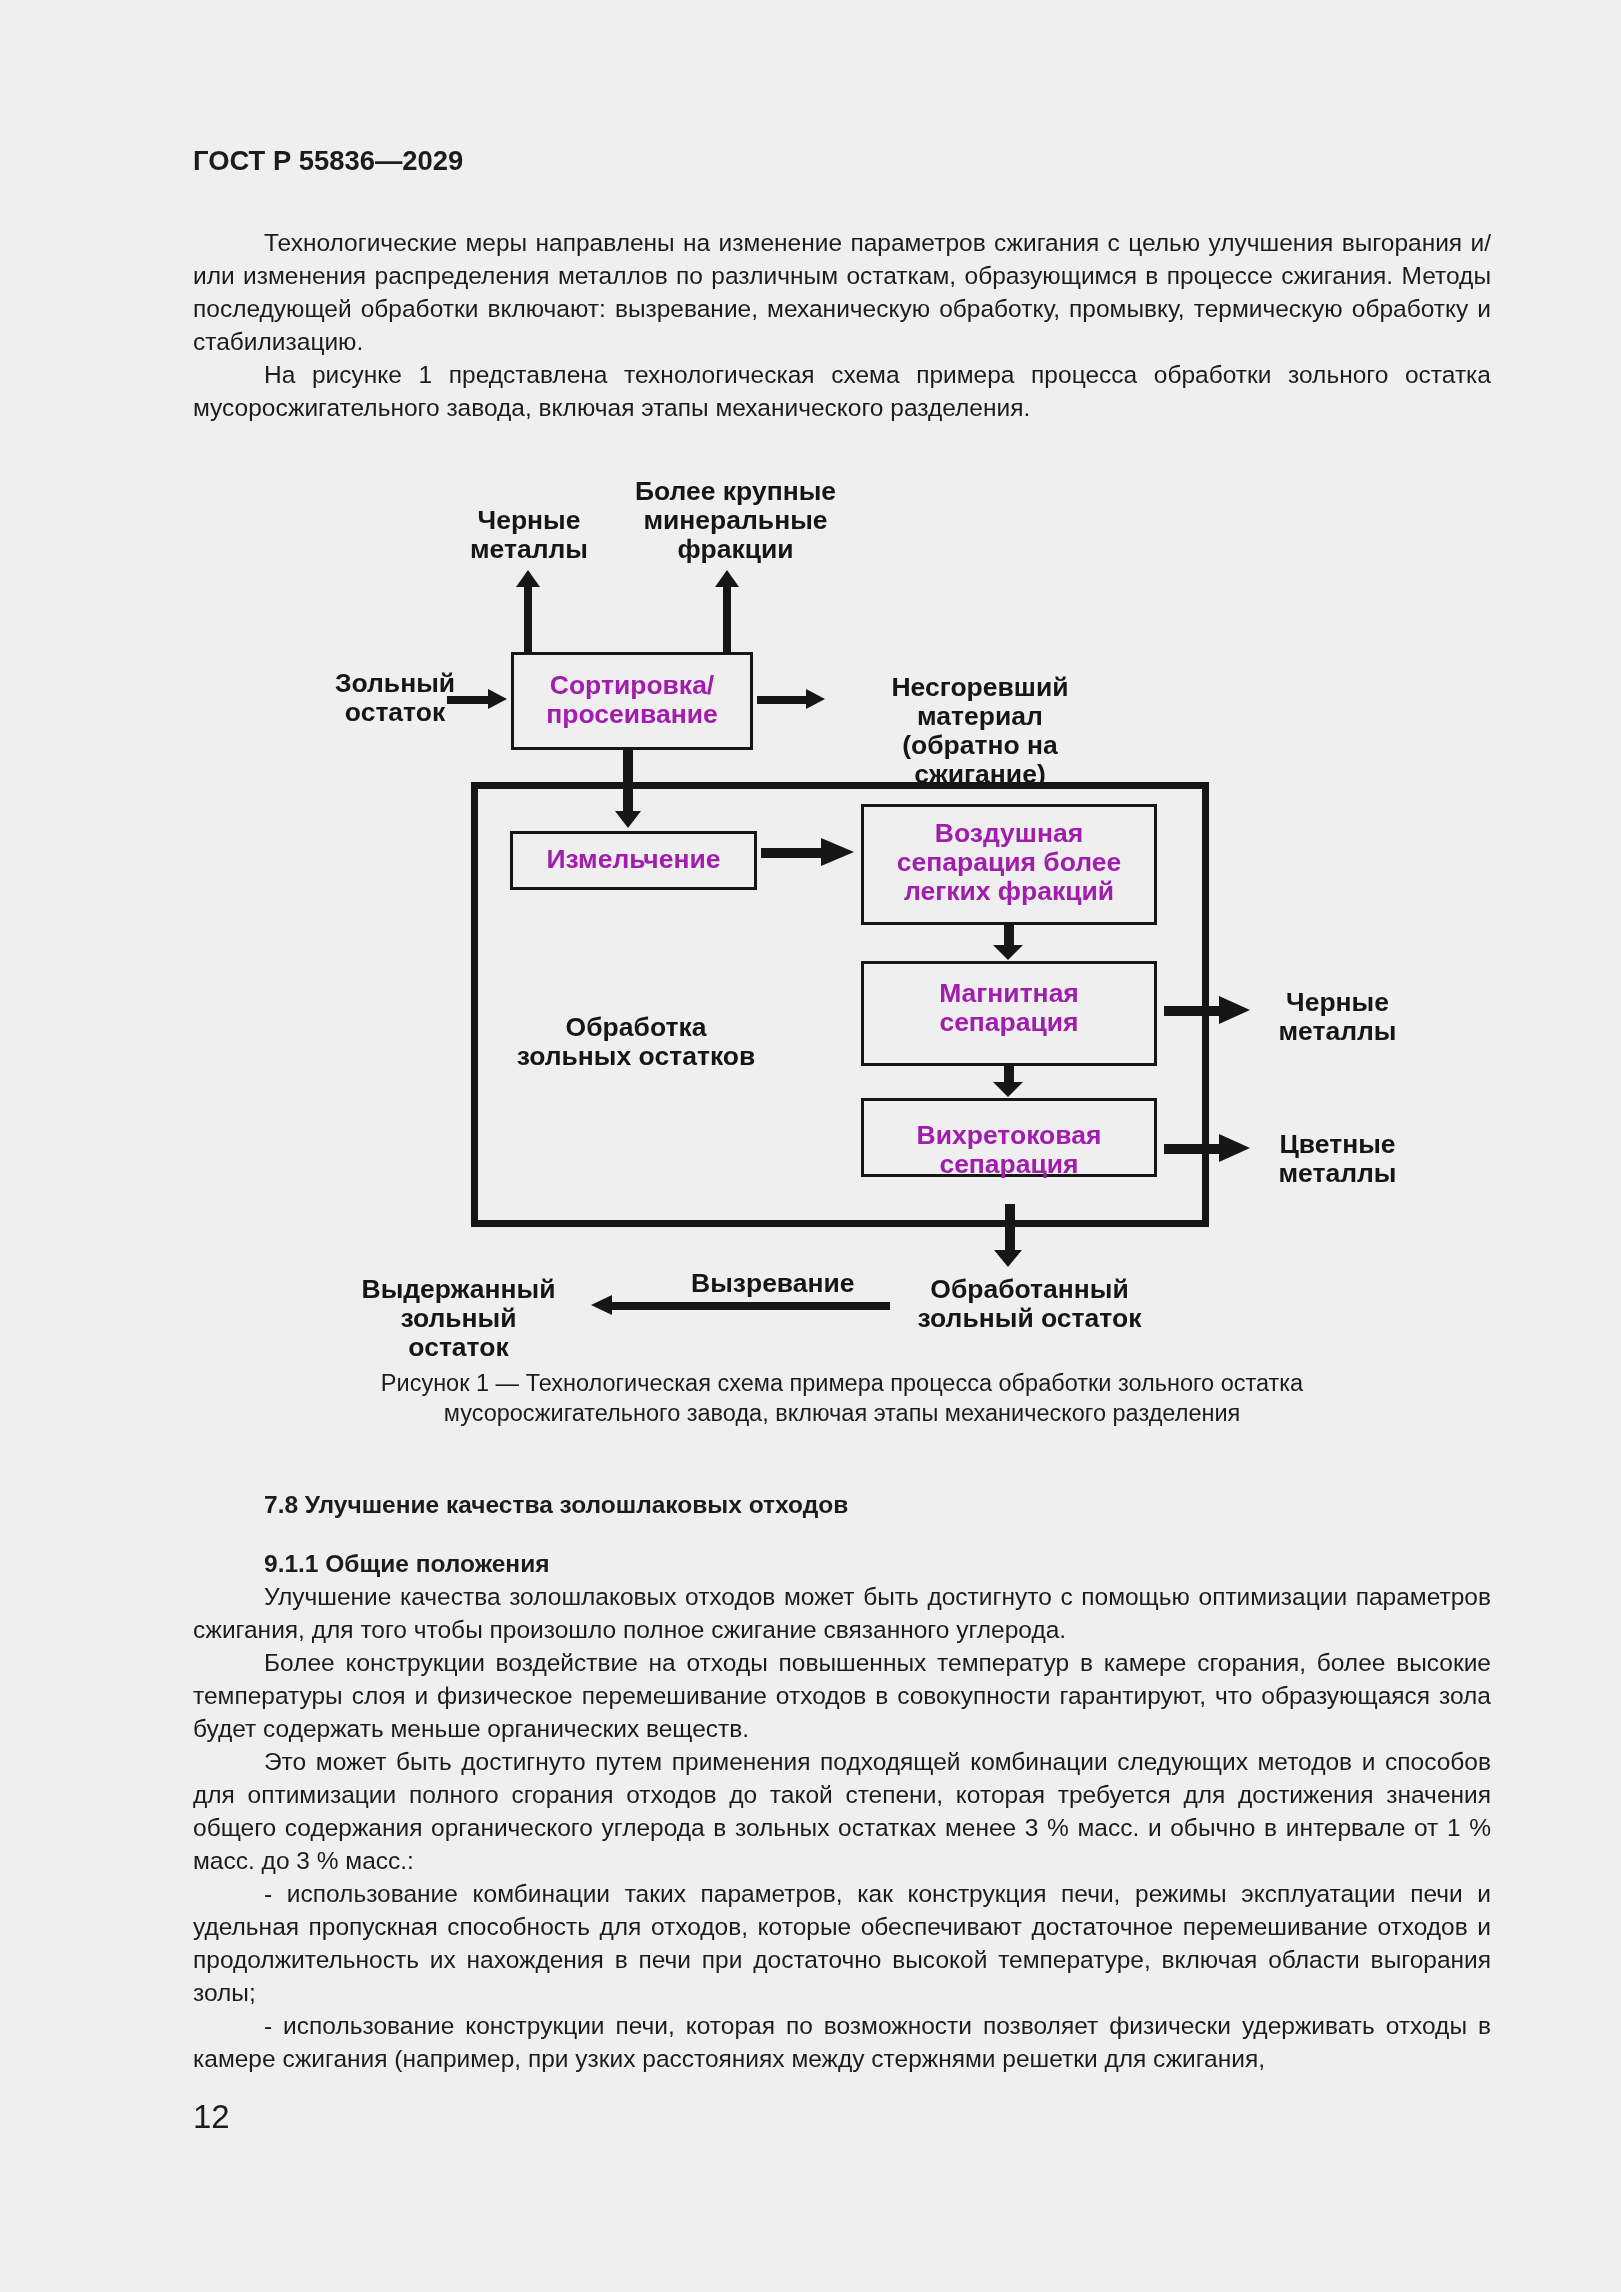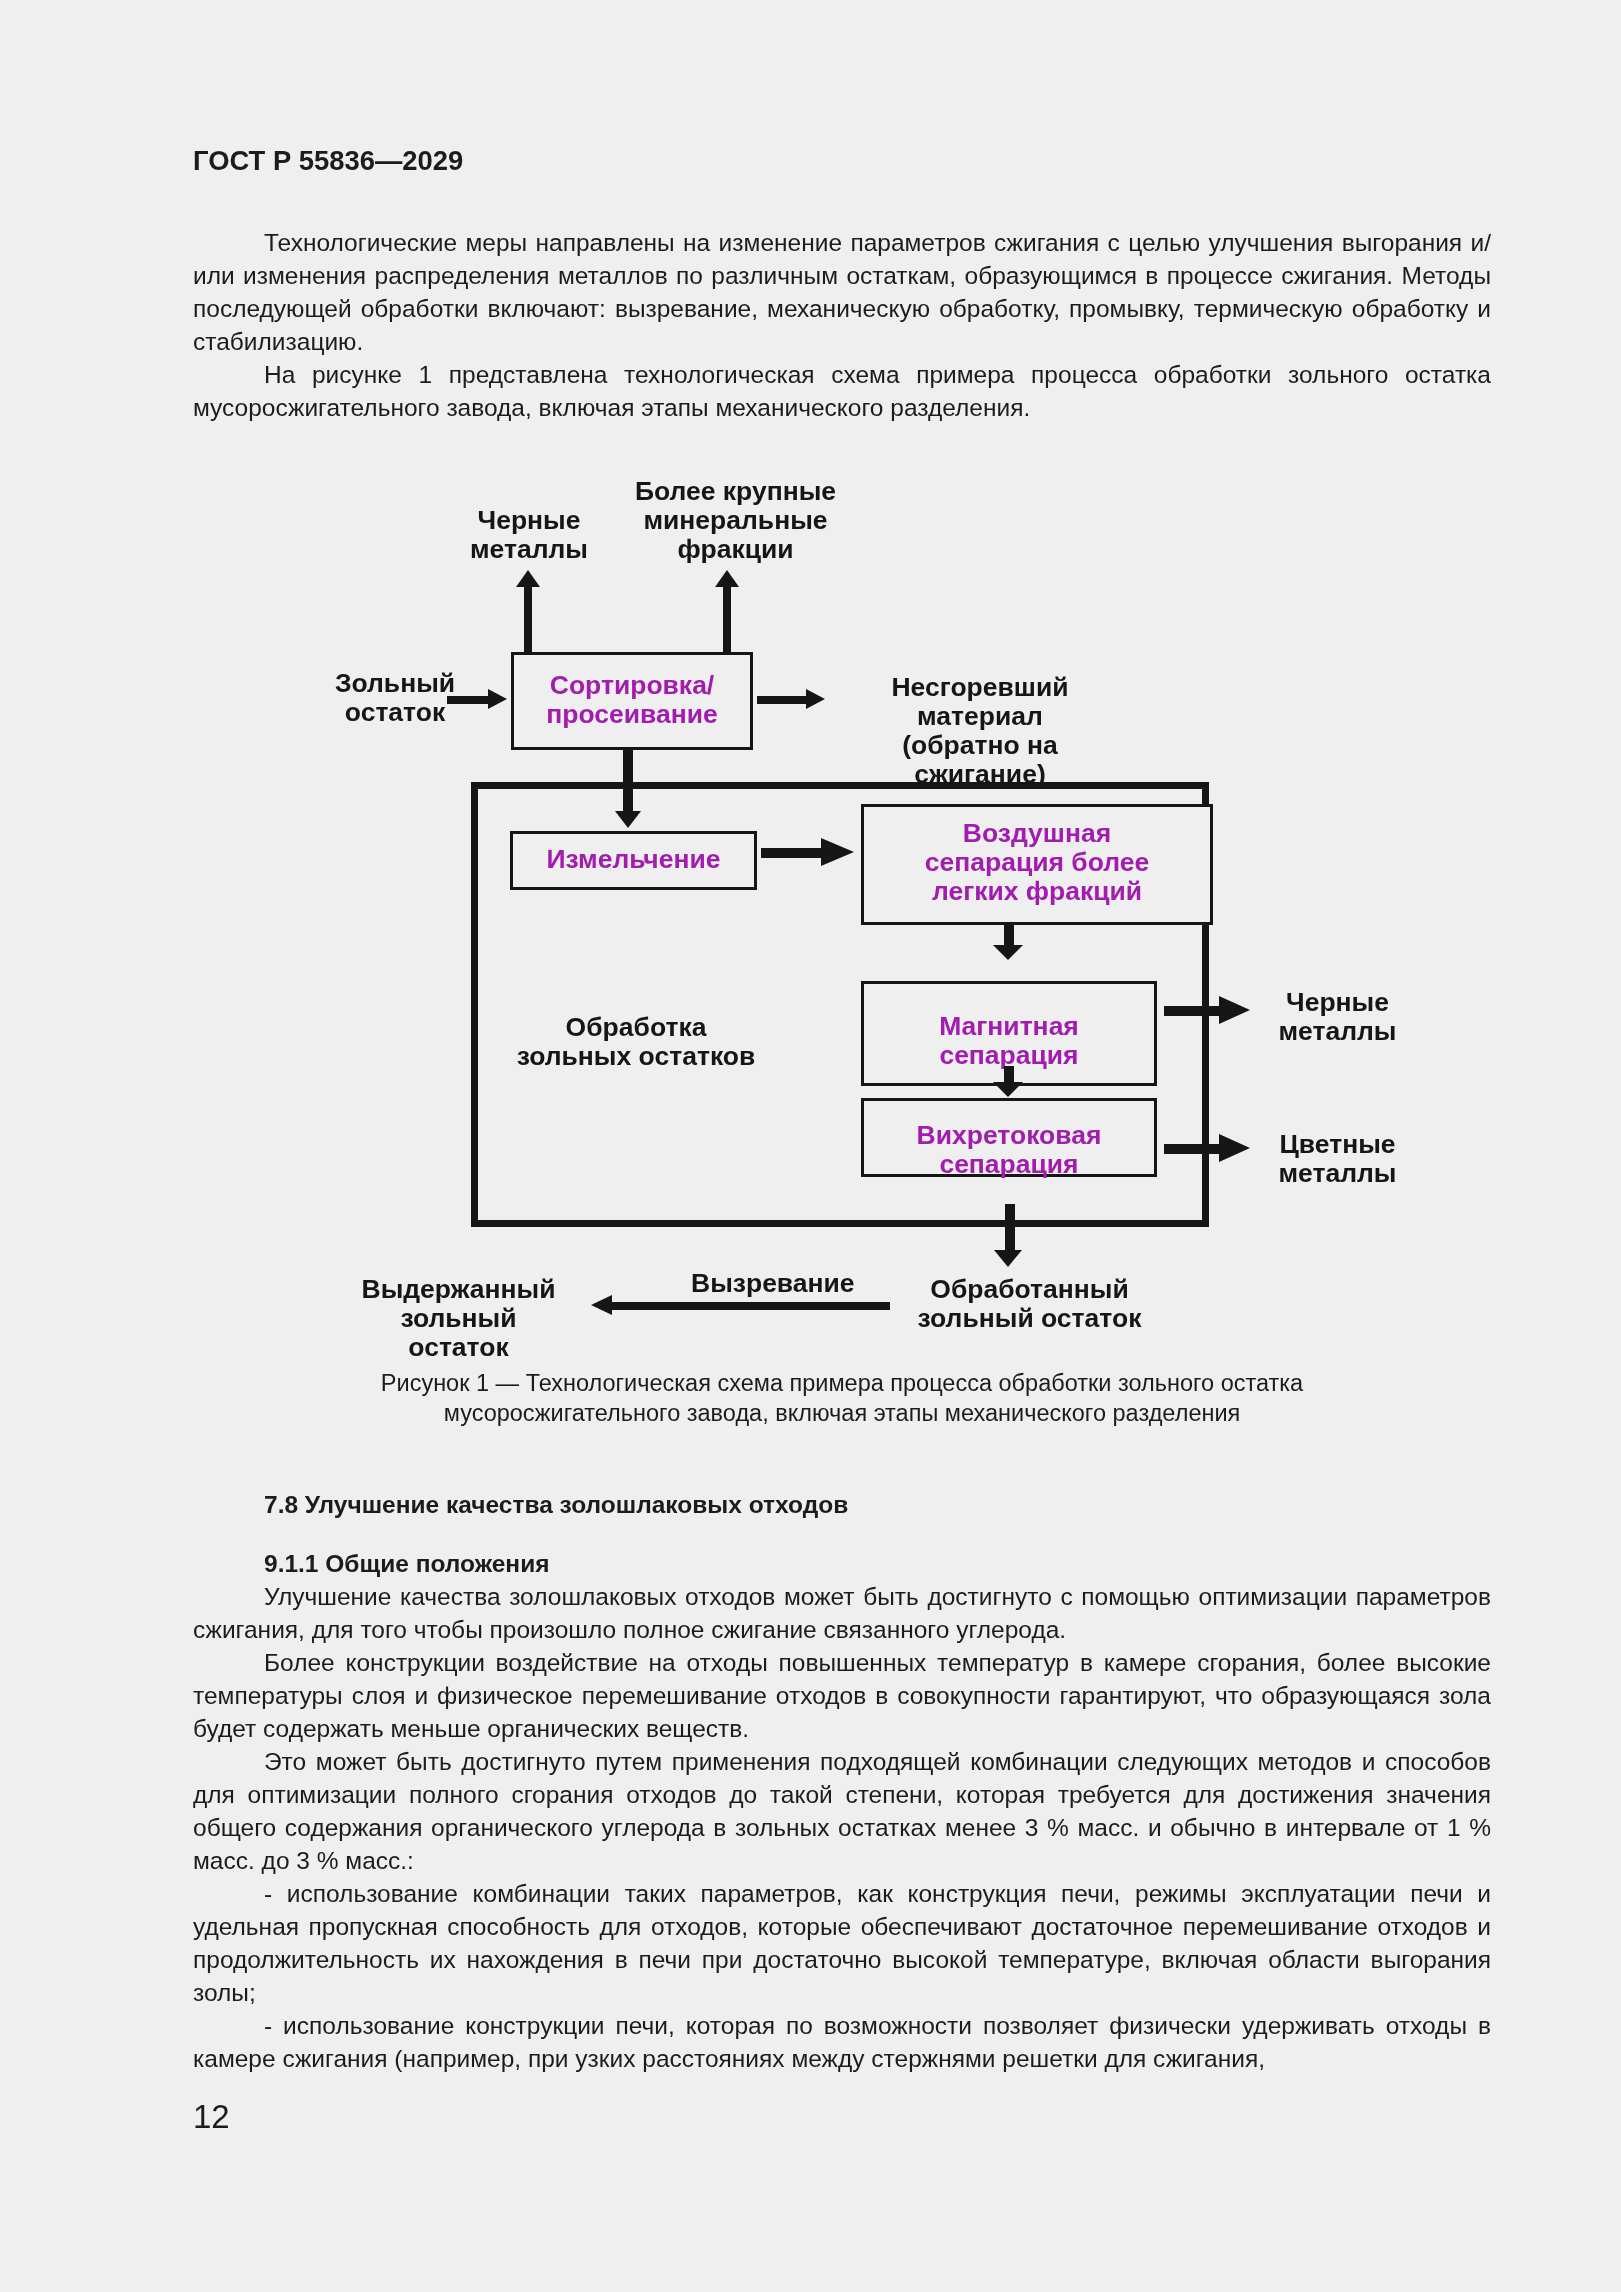--- a/index.html
+++ b/index.html
@@ -125,28 +125,28 @@
 
     <div class="fc-bigbox" style="left:471px; top:321px; width:738px; height:445px;"></div>
     <div class="fc-label" style="left:484px; top:552px; width:304px;">Обработка
 зольных остатков</div>
 
     <div class="fc-box" style="left:510px; top:370px; width:247px; height:59px; line-height:51px;">Измельчение</div>
 
     <div class="hline" style="left:761px; top:387px; width:63px; height:9.8px;"></div>
     <div class="tri" style="left:821px; top:377px; border-top-width:14.7px; border-bottom-width:14.7px; border-left:33px solid #161616;"></div>
 
-    <div class="fc-box" style="left:861px; top:343px; width:352px; height:121px; padding-top:11.8px;">Воздушная
+    <div class="fc-box" style="left:861px; top:343px; width:296px; height:121px; padding-top:11.8px;">Воздушная
 сепарация более
 легких фракций</div>
 
     <div class="vline" style="left:1004px; top:464px; width:9.8px; height:21.6px;"></div>
     <div class="tri" style="left:993px; top:484px; border-left-width:15.7px; border-right-width:15.7px; border-top:15.7px solid #161616;"></div>
 
-    <div class="fc-box" style="left:861px; top:500px; width:296px; height:105px; padding-top:28px;margin-top:20px;">Магнитная
+    <div class="fc-box" style="left:861px; top:500px; width:296px; height:105px; padding-top:15px;">Магнитная
 сепарация</div>
 
     <div class="hline" style="left:1164px; top:545px; width:57px; height:9.8px;"></div>
     <div class="tri" style="left:1219px; top:535px; border-top-width:14.7px; border-bottom-width:14.7px; border-left:31px solid #161616;"></div>
     <div class="fc-label" style="left:1259px; top:527px; width:157px;">Черные
 металлы</div>
 
     <div class="vline" style="left:1004px; top:605px; width:9.8px; height:19.6px;"></div>
     <div class="tri" style="left:993px; top:621px; border-left-width:15.7px; border-right-width:15.7px; border-top:15.7px solid #161616;"></div>
 

